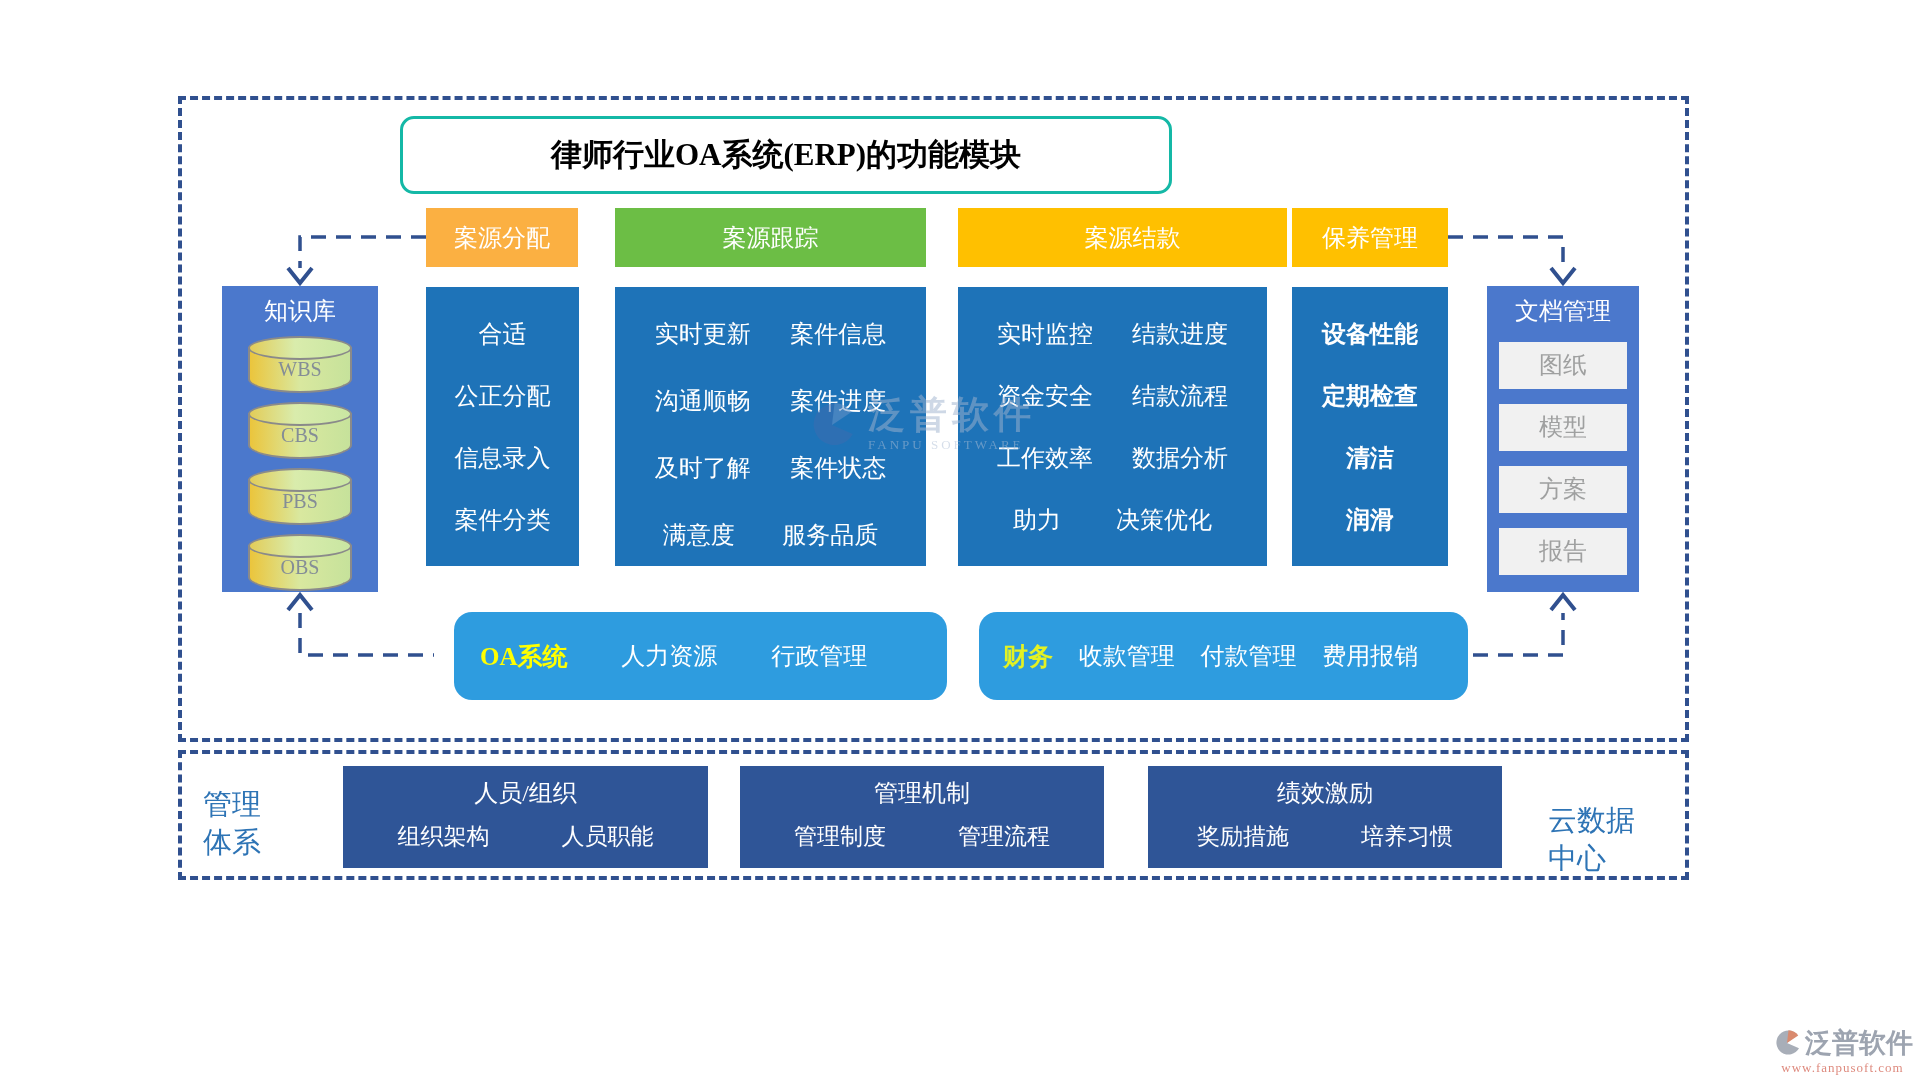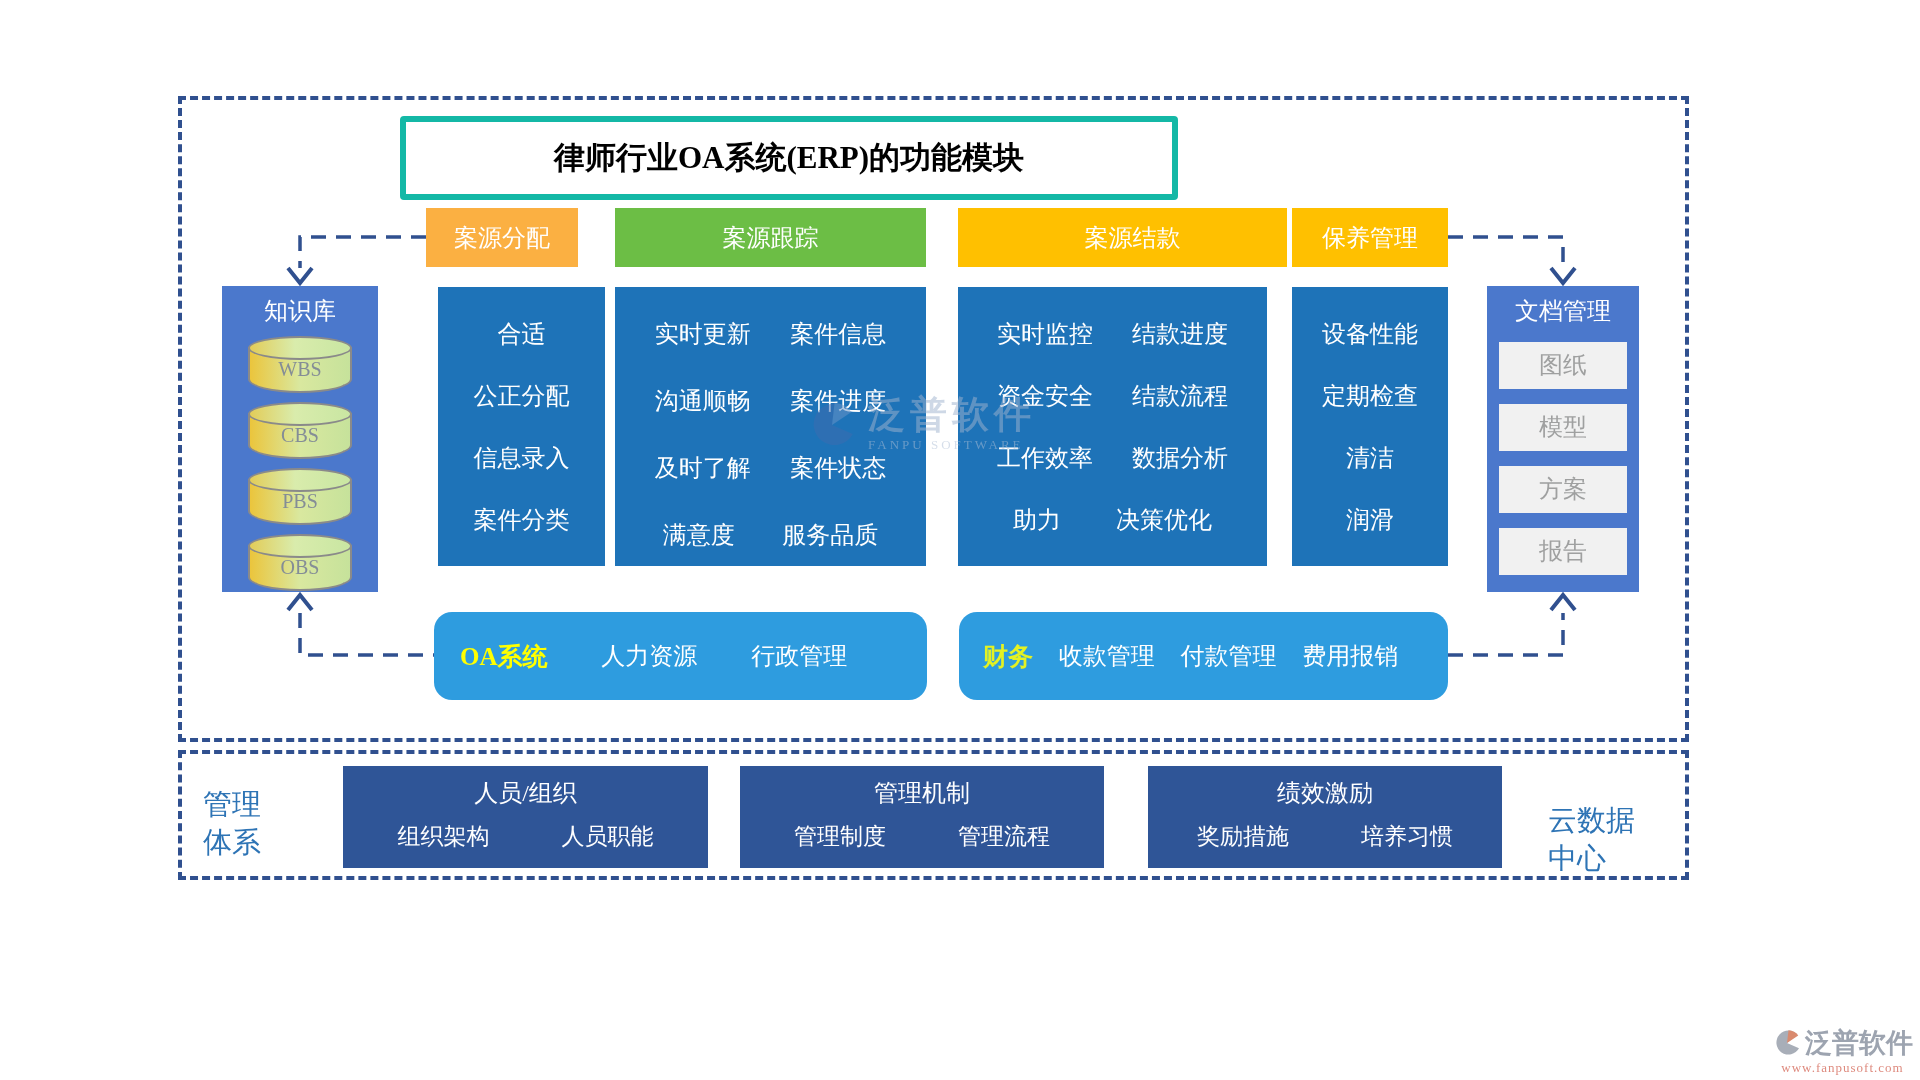--- a/index.html
+++ b/index.html
@@ -3,57 +3,57 @@
 <meta charset="utf-8">
 <style>
   html,body{margin:0;padding:0;background:#ffffff;}
   #canvas{position:relative;width:1920px;height:1080px;background:#ffffff;overflow:hidden;
           font-family:"Liberation Serif","DejaVu Serif",serif;}
   
   .frame{position:absolute;border:4px dashed #30508F;box-sizing:border-box;background:transparent;}
   #frame-top{left:178px;top:96px;width:1511px;height:646px;}
   #frame-bottom{left:178px;top:750px;width:1511px;height:130px;}
   
-  #title-box{position:absolute;left:400px;top:116px;width:766px;height:72px;border:6px solid #14b8a6;
-             border-radius:4px;background:#ffffff;display:flex;align-items:center;justify-content:center;
+  #title-box{position:absolute;left:400px;top:116px;width:766px;height:72px;border:3px solid #14b8a6;
+             border-radius:14px;background:#ffffff;display:flex;align-items:center;justify-content:center;
              font-size:31px;font-weight:bold;color:#000;}
   
   .mhdr{position:absolute;top:208px;height:59px;display:flex;align-items:center;justify-content:center;
         color:#ffffff;font-size:24px;}
   #hdr-0{left:426px;width:152px;background:#FBB042;}
   #hdr-1{left:615px;width:311px;background:#6CBE45;}
   #hdr-2{left:958px;width:309px;background:#FFC000;padding-left:20px;}
   #hdr-3{left:1292px;width:156px;background:#FFC000;}
   
   .mbox{position:absolute;top:287px;height:279px;background:#1E73B8;color:#ffffff;
         display:flex;flex-direction:column;padding-top:16px;box-sizing:border-box;}
-  #mbox-0{left:438px;width:167px;}
+  #mbox-0{left:426px;width:153px;}
   #mbox-1{left:615px;width:311px;justify-content:space-between;}
   #mbox-2{left:958px;width:309px;}
-  #mbox-3{left:1292px;width:156px;}
+  #mbox-3{left:1292px;width:156px;font-weight:bold;}
   .mrow{height:62px;display:flex;align-items:center;justify-content:space-evenly;font-size:24px;}
   
   .panel{position:absolute;top:286px;height:306px;background:#4B78CC;text-align:center;box-sizing:border-box;}
   #knowledge-panel{left:222px;width:156px;}
   #document-panel{left:1487px;width:152px;}
   .panel-title{margin-top:9px;font-size:24px;color:#ffffff;}
   
   .cylinder{position:relative;width:104px;height:57px;margin:9px auto 0;}
   .cyl-top{position:absolute;left:0;right:0;top:0;height:24px;border-radius:50%;
            background:linear-gradient(90deg,#E2CC58,#D9ECAC 45%,#C9E6A2);border:2px solid #8A8A8A;z-index:2;box-sizing:border-box;}
   .cyl-body{position:absolute;left:0;right:0;top:11px;bottom:0;box-sizing:border-box;
             background:linear-gradient(90deg,#EBC53C,#D9E89F 50%,#C6E29B);border:2px solid #8A8A8A;border-top:none;
             border-radius:0 0 52px 52px / 0 0 14px 14px;}
   .cyl-label{position:absolute;left:0;width:100%;top:22px;z-index:3;color:#848D96;font-size:20px;}
   
   .doc-item{width:128px;height:47px;margin:15px auto 0;background:#F1F1F1;color:#9FA0A0;
             font-size:24px;line-height:47px;}
   
   .bar{position:absolute;top:612px;height:88px;border-radius:18px;background:#2E9CDF;color:#ffffff;
-       display:flex;align-items:center;box-sizing:border-box;}
+       display:flex;align-items:center;box-sizing:border-box;margin-left:20px;}
   #oa-bar{left:434px;width:493px;padding:0 26px;}
   #finance-bar{left:959px;width:489px;padding:0 24px;}
   .bar-label{font-size:25px;font-weight:bold;white-space:nowrap;}
   #oa-bar .bar-label{color:#FFFF00;}
   #finance-bar .bar-label{color:#E4F222;}
   .bar-items{flex:1;display:flex;justify-content:space-evenly;font-size:24px;}
   
   .bbox{position:absolute;top:766px;height:102px;background:#2F5597;color:#ffffff;text-align:center;box-sizing:border-box;}
   #bbox-0{left:343px;width:365px;}
   #bbox-1{left:740px;width:364px;}

